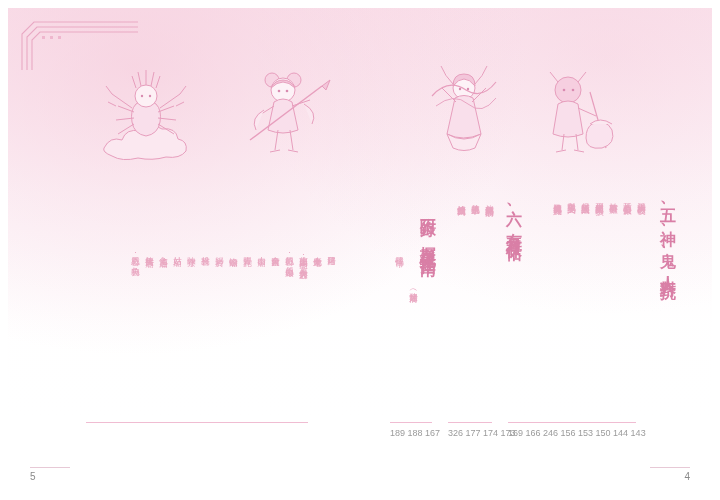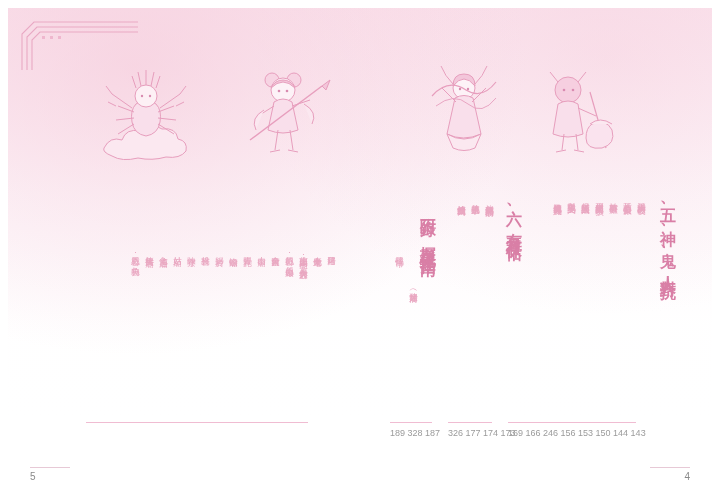--- a/index.html
+++ b/index.html
@@ -281,21 +281,21 @@
   <div class="vtext entry" style="left:144px; top:250px;">無棲大將廟</div>
   <div class="vtext entry" style="left:130px; top:250px;">戴恩公．魚狗公</div>
   <div class="vtext entry" style="left:116px; top:250px;"></div>
   <div class="vtext entry" style="left:102px; top:250px;"></div>
 
   <div class="rule" style="left:86px; top:422px; width:222px; height:1px;"></div>
   <div class="rule" style="left:390px; top:422px; width:42px; height:1px;"></div>
   <div class="rule" style="left:448px; top:422px; width:44px; height:1px;"></div>
   <div class="rule" style="left:508px; top:422px; width:128px; height:1px;"></div>
 
-  <div class="pagenums" style="left:390px; top:428px;">189 328  187</div>
+  <div class="pagenums" style="left:390px; top:428px;">189 188  167</div>
   <div class="pagenums" style="left:448px; top:428px;">326 177 174  173</div>
   <div class="pagenums" style="left:508px; top:428px;">169 166 246 156 153 150 144  143</div>
 
   <div class="footline" style="left:30px; width:40px;"></div>
   <div class="footline" style="right:30px; width:40px;"></div>
 
   <div class="folio left">5</div>
   <div class="folio right">4</div>
 
 </div>

